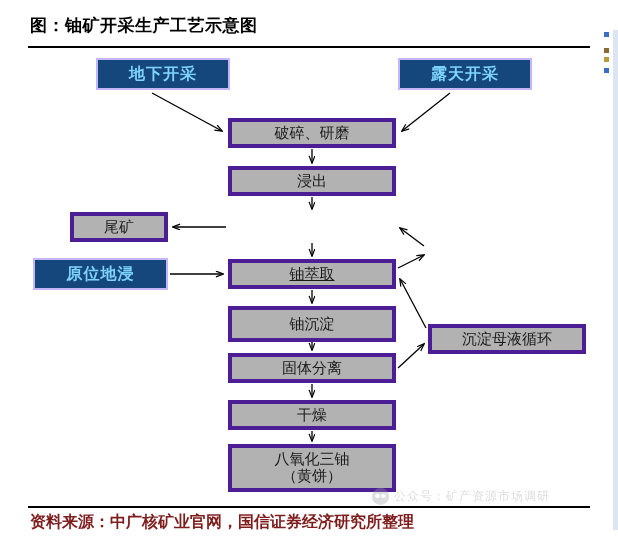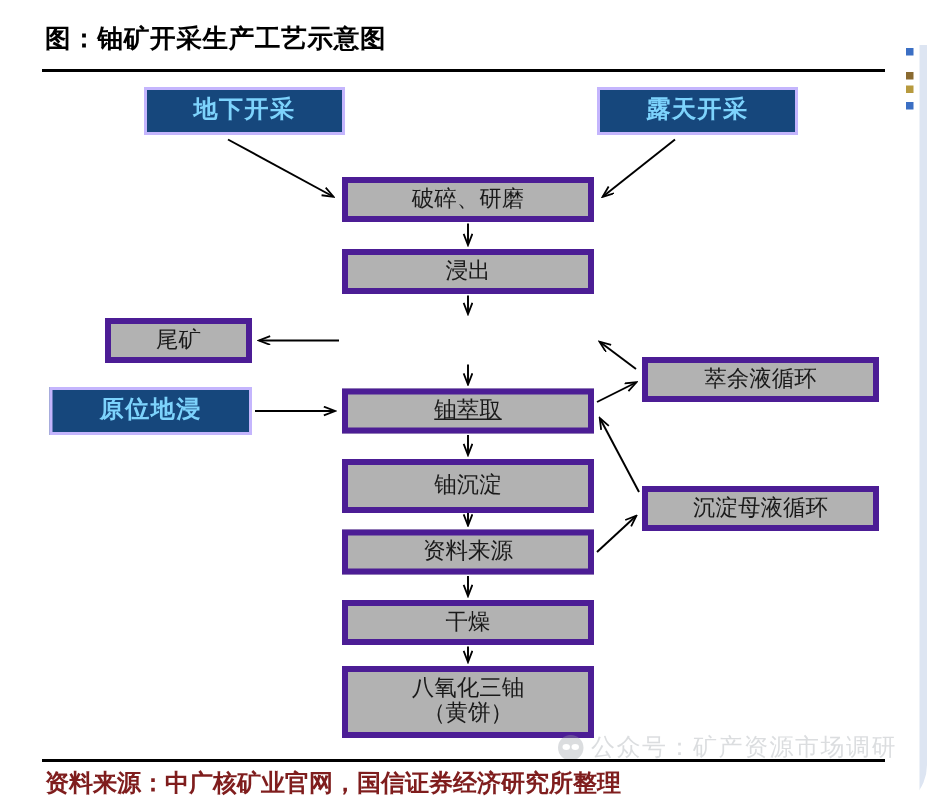--- a/index.html
+++ b/index.html
@@ -9,21 +9,20 @@
   }
   body {
     font-family: "Liberation Serif", "DejaVu Serif", serif;
   }
   #page {
     position: relative;
     width: 618px;
     height: 540px;
     background: #ffffff;
     overflow: hidden;
-    border-radius: 30px;
   }
 
   
   .fig-title {
     position: absolute;
     left: 30px;
     top: 14px;
     font-size: 17px;
     font-weight: bold;
     color: #000000;
@@ -80,21 +79,21 @@
   .wm-logo::before,
   .wm-logo::after {
     content: "";
     position: absolute;
     background: #ffffff;
     border-radius: 50%;
   }
   .wm-logo::before { width: 5px; height: 4px; left: 3px;  top: 6px; }
   .wm-logo::after  { width: 5px; height: 4px; left: 9px;  top: 6px; }
   .wm-text {
-    font-size: 16px;
+    font-size: 12px;
     color: #9aa0a6;
     font-family: "Liberation Sans", sans-serif;
     white-space: nowrap;
     letter-spacing: 1px;
   }
 
   
   .edge-strip {
     position: absolute;
     right: 0px;
@@ -194,25 +193,24 @@
 
   <div class="node gray" style="left:228px; top:166px; width:168px; height:30px;">浸出</div>
 
 
   <div class="node gray" style="left:70px;  top:212px; width:98px;  height:30px;">尾矿</div>
 
   <div class="node blue" style="left:33px;  top:258px; width:135px; height:32px;">原位地浸</div>
 
   <div class="node gray" style="left:228px; top:259px; width:168px; height:30px;text-decoration:underline;">铀萃取</div>
 
-  <div class="node gray" style="left:428px; top:238px; width:158px; height:30px;">萃余液循环</div>
 
   <div class="node gray" style="left:228px; top:306px; width:168px; height:36px;">铀沉淀</div>
 
-  <div class="node gray" style="left:228px; top:353px; width:168px; height:30px;">资料来源</div>
+  <div class="node gray" style="left:228px; top:353px; width:168px; height:30px;">固体分离</div>
 
   <div class="node gray" style="left:428px; top:324px; width:158px; height:30px;">沉淀母液循环</div>
 
   <div class="node gray" style="left:228px; top:400px; width:168px; height:30px;">干燥</div>
 
   <div class="node gray" style="left:228px; top:444px; width:168px; height:48px; white-space:pre-line;">八氧化三铀
 （黄饼）</div>
 
   <div class="watermark">
     <span class="wm-logo"></span>

